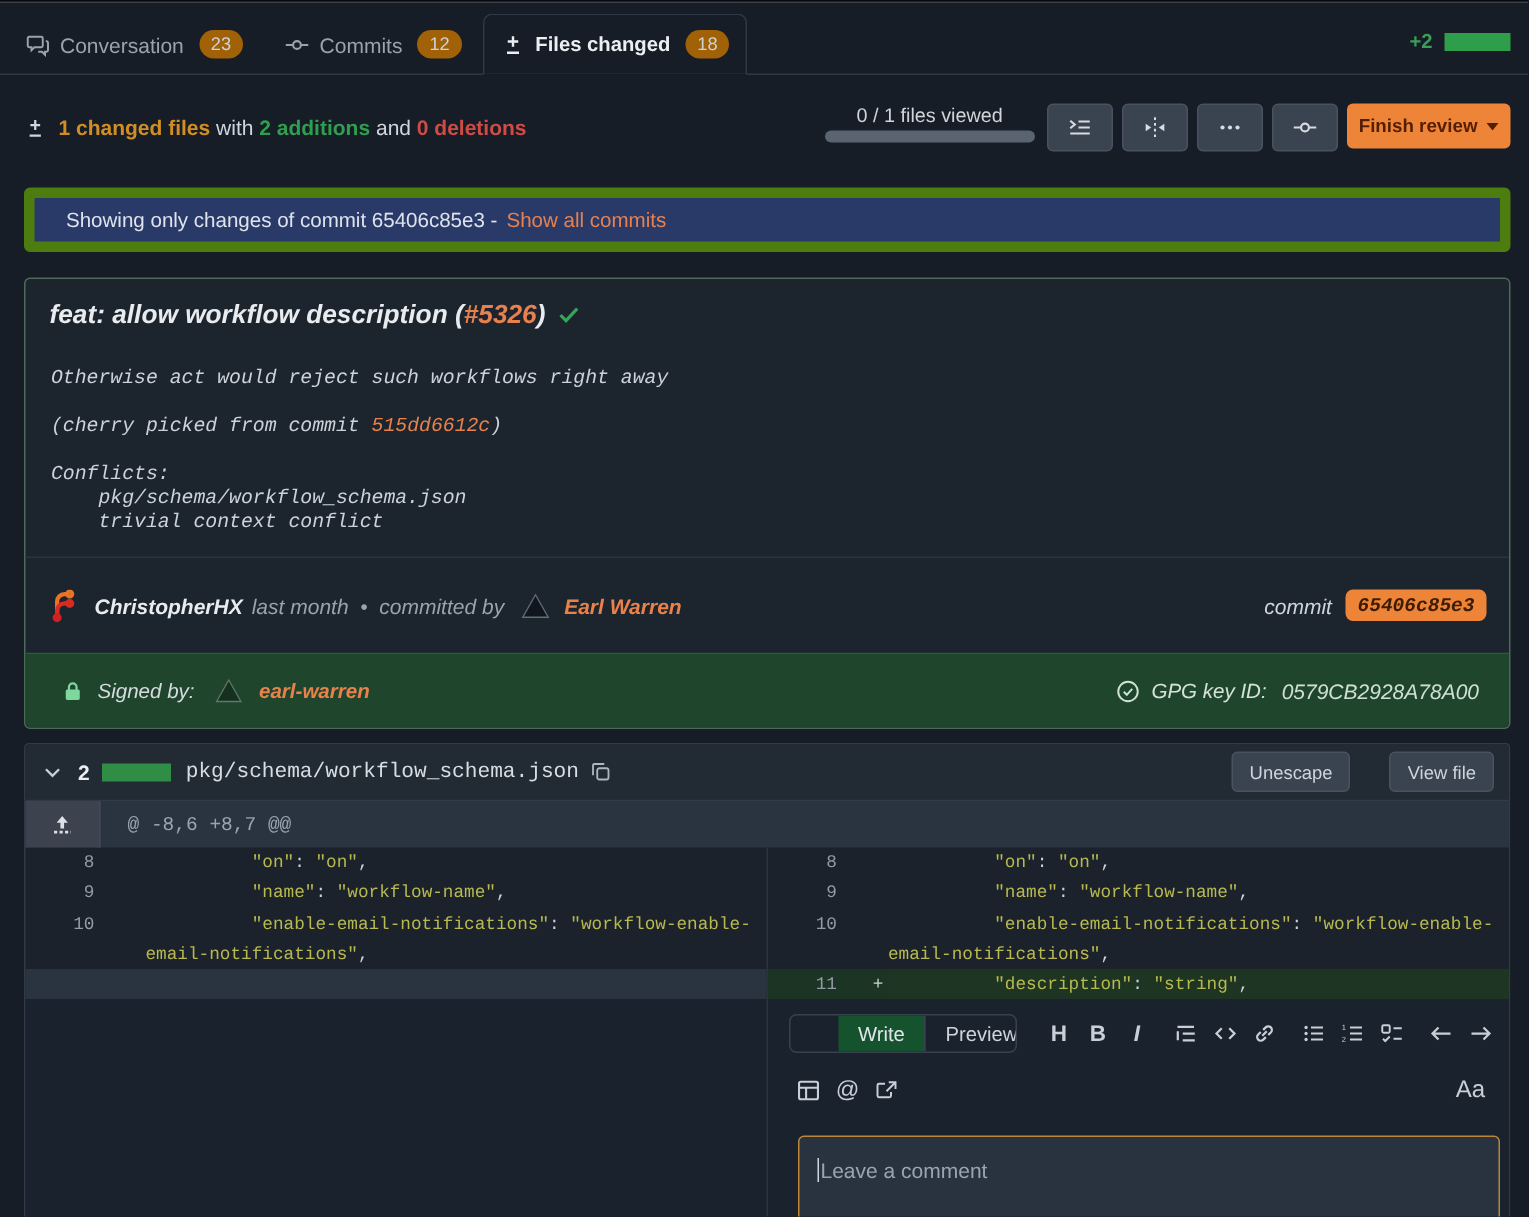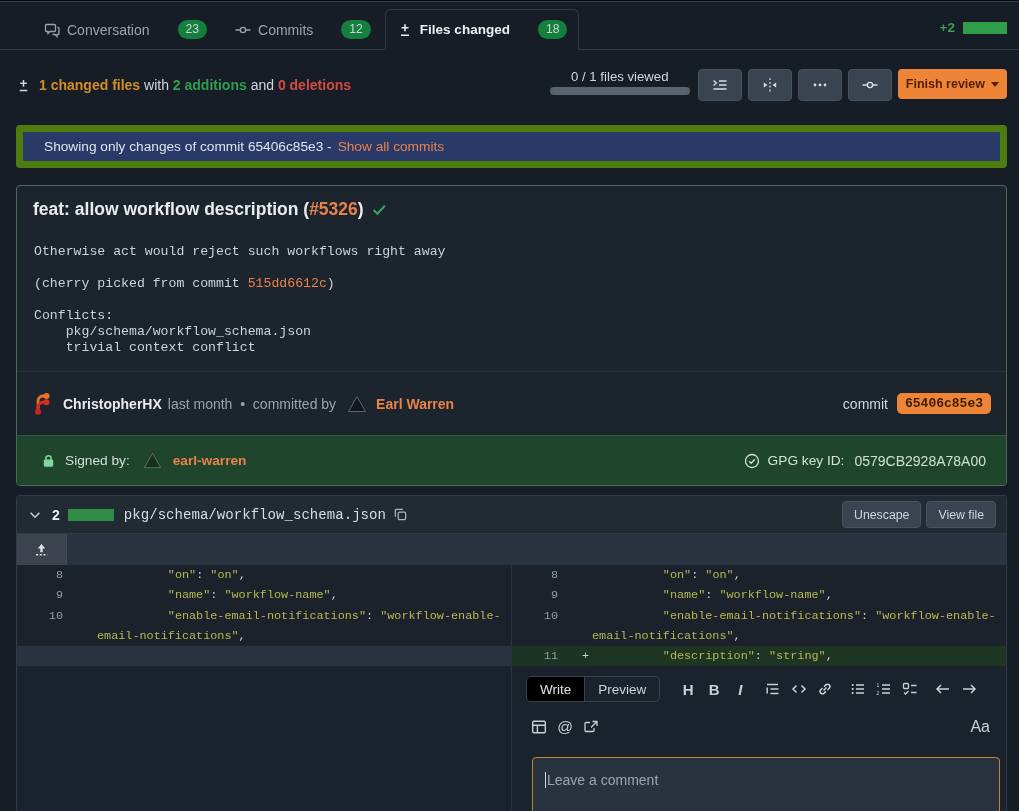--- a/index.html
+++ b/index.html
@@ -4,25 +4,25 @@
 <style>
 * { margin:0; padding:0; box-sizing:border-box; }
 html,body { width:1019px; height:811px; overflow:hidden; }
 body { background:#171d26; font-family:"Liberation Sans", sans-serif; color:#dbe0e7; }
 a { text-decoration:none; }
 
 
 .topstrip { height:2px; background:#07090d; border-bottom:1px solid #3a414b; }
 
 
-.tabbar { display:flex; align-items:flex-end; padding-left:30px; border-bottom:1px solid #2f3844; height:48px; }
+.tabbar { display:flex; align-items:flex-end; padding-left:3px; border-bottom:1px solid #2f3844; height:48px; }
 .tab { display:flex; align-items:center; gap:7px; padding:0 13px; height:41px; color:#9aa3ad; font-size:14px; border:1px solid transparent; margin-bottom:-1px; }
 .tab svg { flex:none; }
 .tab.active { color:#eceff2; font-weight:bold; font-size:13.5px; padding:0 11px; border:1px solid #2f3844; border-bottom:1px solid #171d26; border-radius:6px 6px 0 0; }
-.pill { background:#15803d; color:#ccd2d8; font-size:12.2px; font-weight:normal; border-radius:10px; padding:2px 8px; line-height:15px; margin-left:21px; }
+.pill { background:#a16207; color:#ccd2d8; font-size:12.2px; font-weight:normal; border-radius:10px; padding:2px 8px; line-height:15px; margin-left:3px; }
 .diffstat-top { margin-left:auto; display:flex; align-items:center; gap:8px; padding-right:12px; margin-bottom:14px; }
 .diffstat-top .plus { color:#3a9e57; font-size:13.5px; font-weight:bold; }
 .diffstat-top .bar { width:44px; height:12px; background:#2e9e4b; }
 
 
 .toolbar { display:flex; align-items:center; padding:0 12px 0 16px; height:70px; }
 .tb-left { display:flex; align-items:center; gap:8px; font-size:14px; color:#cfd6dd; }
 .tb-left .gold { color:#d28e24; font-weight:bold; }
 .tb-left .green { color:#2f9e4f; font-weight:bold; }
 .tb-left .red { color:#d14b45; font-weight:bold; }
@@ -32,21 +32,21 @@
 .viewed .vbar { width:140px; height:8px; background:#5a6470; border-radius:4px; }
 .icobtn { width:44px; height:32px; background:#3a4350; border:1px solid #4a5260; border-radius:4px; display:flex; align-items:center; justify-content:center; color:#d7dce2; }
 .finish { margin-left:0; height:30px; background:#ee8437; color:#541e02; border:none; border-radius:4px; font-size:12.5px; font-weight:bold; padding:0 8px; display:flex; align-items:center; gap:6px; font-family:"Liberation Sans", sans-serif; }
 .finish .caret { width:0; height:0; border-left:4px solid transparent; border-right:4px solid transparent; border-top:5px solid #541e02; }
 
 
 .banner { margin:5px 12px 0 16px; background:#2a3a68; border:7px solid #4d7c0f; border-radius:4px; height:43px; display:flex; align-items:center; padding-left:21px; font-size:13.7px; color:#dfe3ec; }
 .banner a { color:#e8814e; }
 
 
-.cbox { margin:17px 12px 0 16px; background:#1c242e; border:1px solid #4d6a58; border-radius:4px; }
+.cbox { margin:17px 12px 0 16px; background:#1c242e; border:1px solid #4d6a58; border-radius:4px;font-style:italic; }
 .cb-head { position:relative; padding:13px 15px 0 16px; height:49px; }
 .cb-head h3 { font-size:17.5px; font-weight:bold; color:#e9ecef; display:flex; align-items:center; gap:7px; }
 .cb-head .num { color:#e8814e; font-weight:bold; }
 .prevnext { position:absolute; top:12px; right:15px; display:flex; }
 .pn { height:32px; background:#3c4450; color:#e6e9ed; font-size:13.5px; display:flex; align-items:center; }
 .pn.prev { border-radius:4px 0 0 4px; border-right:1px solid #4d5562; gap:11px; padding:0 12px; }
 .pn.next { border-radius:0 4px 4px 0; gap:12px; padding:0 19px 0 17px; }
 .chev { width:7px; height:7px; border-right:2px solid #e6e9ed; border-bottom:2px solid #e6e9ed; }
 .chev.left { transform:rotate(135deg); }
 .chev.right { transform:rotate(-45deg); }
@@ -62,21 +62,21 @@
 .signed .ew { color:#e8824a; font-weight:bold; margin-left:10px; }
 .signed .right { margin-left:auto; display:flex; align-items:center; gap:8px; color:#d4e2d8; }
 .signed .key { color:#cfe0d4; margin-left:2px; font-size:14px; }
 
 
 .dbox { margin:9px 12px 0 16px; border:1px solid #313a46; border-radius:4px 4px 0 0; border-bottom:none; background:#1b222b; }
 .df-head { height:38px; background:#222a34; border-bottom:1px solid #313a46; border-radius:4px 4px 0 0; display:flex; align-items:center; padding:0 10px 0 11px; }
 .df-head .cnt { font-weight:bold; color:#eceff2; font-size:14px; margin:0 8px 0 10px; }
 .df-head .gbar { width:46px; height:12px; background:#2f8d46; margin-right:10px; }
 .df-head .fname { font-family:"Liberation Mono", monospace; font-size:14.1px; color:#d6dde3; }
-.df-head .btns { margin-left:auto; display:flex; gap:5px;border-radius:12px; }
+.df-head .btns { margin-left:auto; display:flex; gap:26px;border-radius:12px; }
 .dbtn { height:27px; background:#3a4350; border:1px solid #4a5260; border-radius:4px; color:#cfd5dc; font-size:12.3px; display:flex; align-items:center; padding:0 11px; }
 .hunk { display:flex; height:31px; background:#2a3440; }
 .hunk .hgut { width:50px; background:#3d434e; display:flex; align-items:center; justify-content:center; border-right:1px solid #434a55; }
 .hunk .htxt { font-family:"Liberation Mono", monospace; font-size:13px; color:#9aa4ae; display:flex; align-items:center; padding-left:18px; }
 
 .split { display:flex; font-family:"Liberation Mono", monospace; font-size:11.8px; line-height:20.3px; }
 .half { width:494px; }
 .half.rt { width:495px; border-left:1px solid #2c333d; }
 .drow { display:flex; }
 .dnum { width:50px; flex:none; text-align:right; padding-right:4px; color:#939ca6; }
@@ -86,21 +86,21 @@
 .add-bg { background:#1d3522; }
 .add-gut { background:#1c3423; }
 .fill { background:#2a3440; height:20.3px; }
 
 
 .formrow { display:flex; }
 .formrow .lhalf { width:494px; background:#1a222d; }
 .formrow .rhalf { width:495px; border-left:1px solid #2c333d; background:#1a222d; padding:10px 6px 0 14px; }
 .wtabs { display:flex; align-items:center; }
 .seg { display:flex; border:1px solid #39414d; border-radius:5px; overflow:hidden; height:26px; }
-.seg .sw { padding:0 13px; display:flex; align-items:center; font-size:13.5px; color:#e1e5e9; background:#000000; border-right:1px solid #39414d; }
+.seg .sw { padding:0 13px; display:flex; align-items:center; font-size:13.5px; color:#e1e5e9; background:#14532d; border-right:1px solid #39414d;margin-left:32px; }
 .seg .sp { padding:12px 13px; display:flex; align-items:center; font-size:13.5px; color:#cdd3d9; }
 .mtools { display:flex; align-items:center; margin-left:15px; color:#c9cfd6; }
 .mtools .mt { width:26px; display:flex; justify-content:center; align-items:center; }
 .mtools .gapl { margin-left:7px; }
 .row2 { display:flex; align-items:center; margin-top:16px; color:#c9cfd6; }
 .row2 .aa { margin-left:auto; margin-right:10px; font-size:16px; color:#c9cfd6; }
 .ta { margin:21px 0 0 6px; width:468px; height:130px; background:#293340; border:1px solid #bd8637; border-radius:4px; padding:14px 12px; font-size:14px; color:#9aa5b0; }
 .bldH { font-weight:bold; font-size:15px; }
 </style>
 </head>
@@ -241,20 +241,21 @@
         <div class="dbtn">View file</div>
       </div>
   </div>
   <div class="hunk">
     <div class="hgut">
         <svg width="15" height="15" viewBox="0 0 16 16">
           <path fill="#dde1e6" d="M8 2.2 12 7H9.3v4H6.7V7H4z"></path>
           <path stroke="#dde1e6" stroke-width="1.8" stroke-dasharray="2.2 1.7" d="M2.2 13.6h12"></path>
         </svg>
       </div>
+    <div class="htxt">@ -8,6 +8,7 @@</div>
   </div>
   <div class="split">
     <div class="half lf">
       <div class="drow">
           <div class="dnum">8</div>
           <div class="dmark"></div>
           <div class="dcode">          <span class="str">"on"</span>: <span class="str">"on"</span>,</div>
         </div>
       <div class="drow">
           <div class="dnum">9</div>

